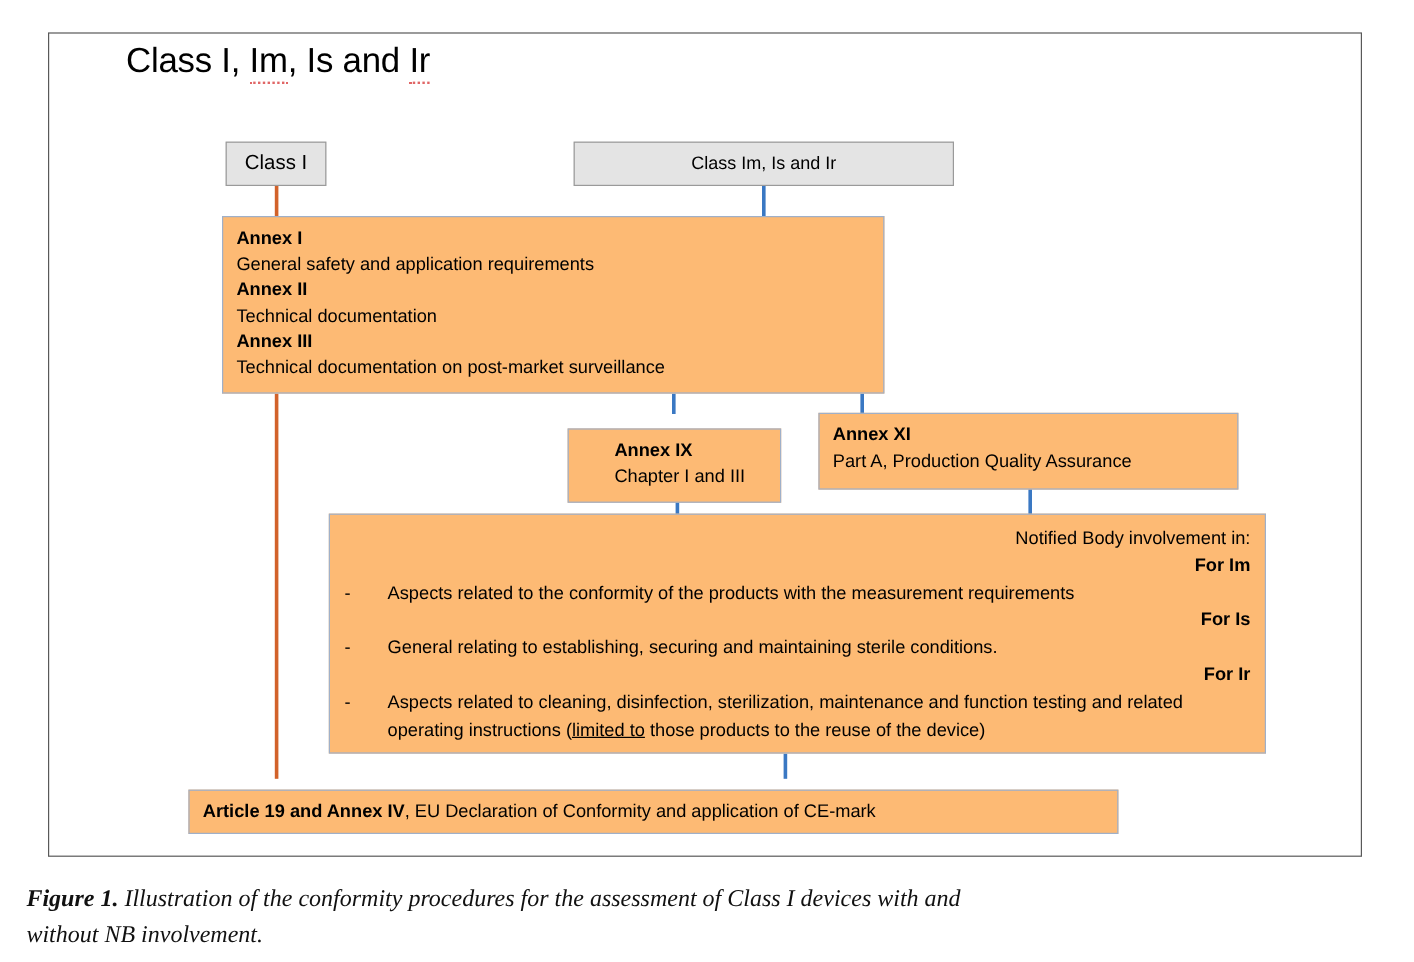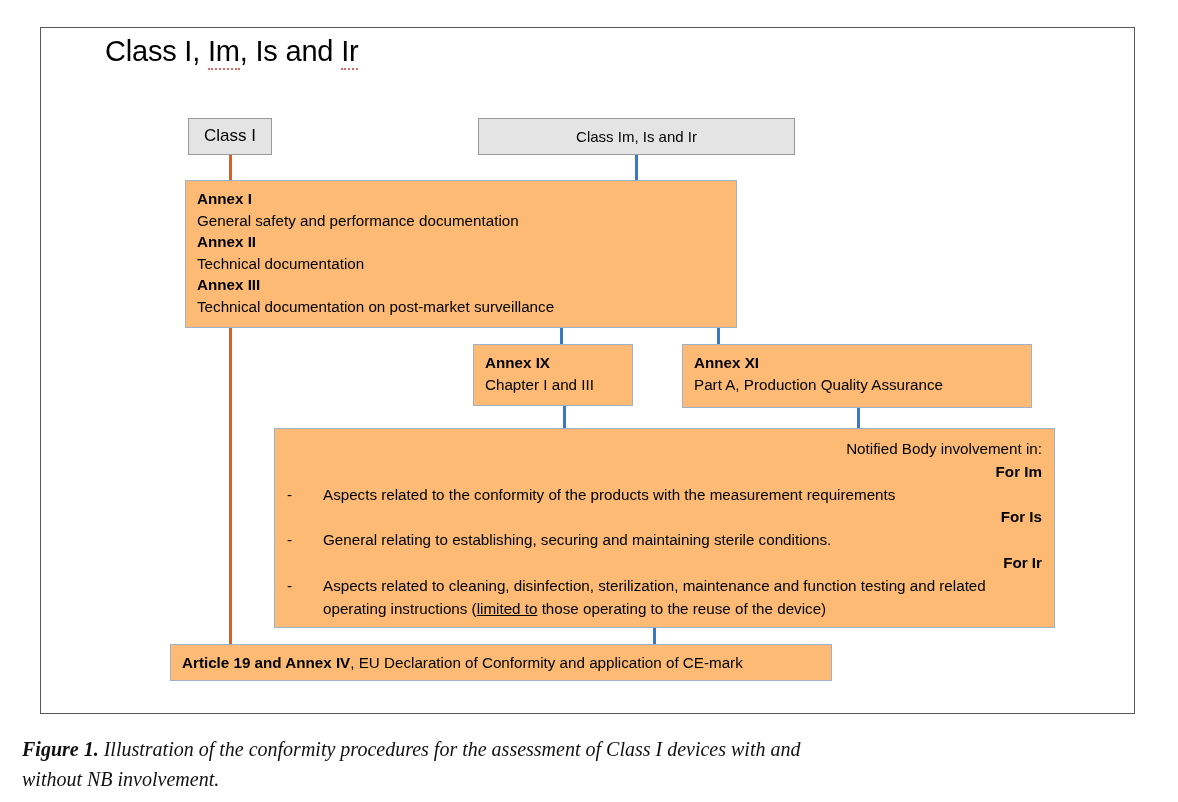--- a/index.html
+++ b/index.html
@@ -70,24 +70,24 @@
     padding: 7px 10px 8px 11px;
   }
   .ttl {
     font-weight: bold;
   }
 
   
   #node-class-i      { left: 188px; top: 118px; width: 84px;  height: 37px; font-size: 17px; align-items: center; }
   #node-class-imsr   { left: 478px; top: 118px; width: 317px; height: 37px; font-size: 15px; }
   #node-annexes      { left: 185px; top: 180px; width: 552px; height: 148px; }
-  #node-annex-ix     { left: 473px; top: 344px; width: 160px; height: 62px; }
+  #node-annex-ix     { left: 473px; top: 357px; width: 178px; height: 62px; padding-left: 27px; }
   #node-annex-xi     { left: 682px; top: 344px; width: 350px; height: 64px; }
   #node-nb           { left: 274px; top: 428px; width: 781px; height: 200px; }
-  #node-article      { left: 157px; top: 644px; width: 662px; height: 37px; margin-left: 13px; }
+  #node-article      { left: 157px; top: 658px; width: 775px; height: 37px; }
 
   
   .conn {
     position: absolute;
   }
   .conn.blue   { background: #3a78c3; }
   .conn.orange { background: #d2622a; }
 
   #conn-classi-annexes { left: 229px; top: 155px;  width: 3px; height: 26px; }
   #conn-classi-long    { left: 229px; top: 328px;  width: 3px; height: 321px; }
@@ -149,21 +149,21 @@
     <span>Class I</span>
   </div>
 
   <div class="node grey" id="node-class-imsr">
     <span>Class Im, Is and Ir</span>
   </div>
 
   <div class="node" id="node-annexes">
     <div class="pad">
       <div class="ttl">Annex I</div>
-      <div>General safety and performance documentation</div>
+      <div>General safety and application requirements</div>
       <div class="ttl">Annex II</div>
       <div>Technical documentation</div>
       <div class="ttl">Annex III</div>
       <div>Technical documentation on post-market surveillance</div>
     </div>
   </div>
 
   <div class="node" id="node-annex-ix">
     <div class="pad">
       <div class="ttl">Annex IX</div>
@@ -190,21 +190,21 @@
 
       <div class="nb-line nb-head">For Is</div>
       <div class="nb-bullet">
         <span class="dash">-</span>
         <span class="txt">General relating to establishing, securing and maintaining sterile conditions.</span>
       </div>
 
       <div class="nb-line nb-head">For Ir</div>
       <div class="nb-bullet">
         <span class="dash">-</span>
-        <span class="txt"><span>Aspects related to cleaning, disinfection, sterilization, maintenance and function testing and related operating instructions (</span><span class="underline-sp">limited to</span><span> those operating to the reuse of the device)</span></span>
+        <span class="txt"><span>Aspects related to cleaning, disinfection, sterilization, maintenance and function testing and related operating instructions (</span><span class="underline-sp">limited to</span><span> those products to the reuse of the device)</span></span>
       </div>
     </div>
   </div>
 
   <div class="node" id="node-article">
     <div class="pad"><span class="ttl">Article 19 and Annex IV</span><span>, EU Declaration of Conformity and application of CE-mark</span></div>
   </div>
 
   <div class="caption">
     <div><b>Figure 1.</b><span> Illustration of the conformity procedures for the assessment of Class I devices with and</span></div>

